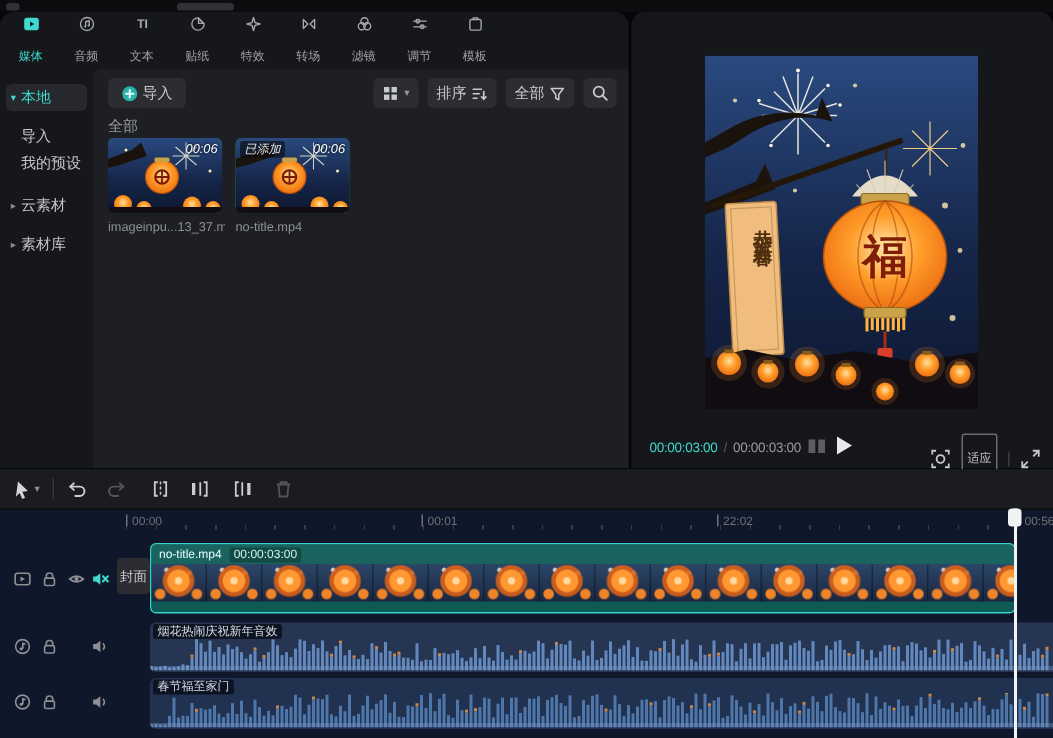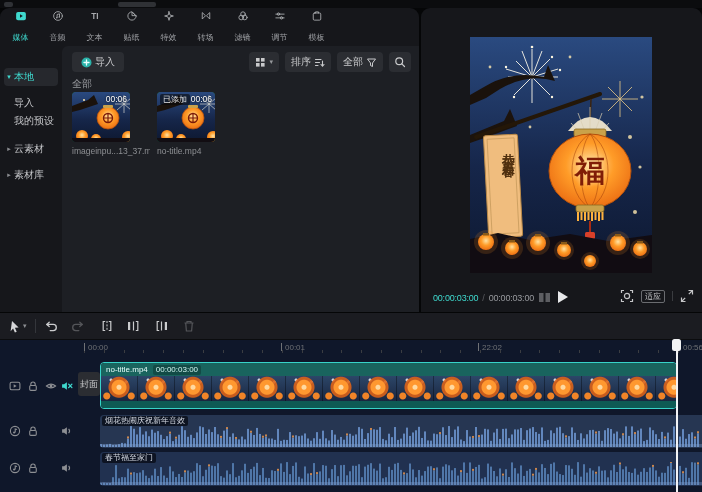--- a/index.html
+++ b/index.html
@@ -14,34 +14,34 @@
   .player-panel{position:absolute;left:421px;top:8px;width:281px;height:304px;background:#16171b;border-radius:9px 9px 0 0;}
   
   .tabs{position:absolute;left:2px;top:2px;height:32px;display:flex;}
   .tab{width:37px;display:flex;flex-direction:column;align-items:center;justify-content:center;gap:11px;cursor:default;}
   .tab .tlabel{font-size:8px;color:#9fa1a5;line-height:9px;white-space:nowrap;}
   .tab.sel .tlabel{color:#3fd9ce;}
   .tab svg{display:block;}
   .icon-stroke{stroke:#a7a9ad;fill:none;stroke-width:1.2;stroke-linecap:round;stroke-linejoin:round;}
   
   .m-sidebar{position:absolute;left:0;top:38px;width:62px;bottom:0;}
-  .sb-item{position:absolute;left:4px;width:54px;height:18px;display:flex;align-items:center;font-size:10px;color:#c3c4c7;white-space:nowrap;margin-top:12px;}
+  .sb-item{position:absolute;left:4px;width:54px;height:18px;display:flex;align-items:center;font-size:10px;color:#c3c4c7;white-space:nowrap;}
   .sb-item.sel{background:#26282d;border-radius:4px;color:#3fd9ce;}
   .sb-arrow{width:10px;text-align:center;font-size:7px;color:#8a8c90;flex:none;}
   .sb-item.sel .sb-arrow{color:#3fd9ce;}
   .sb-indent{width:10px;flex:none;}
   
   .m-content{position:absolute;left:62px;top:38px;right:0;bottom:0;background:#1d1f24;border-radius:6px 0 0 0;}
   .btn{background:#2b2d32;border-radius:4px;display:flex;align-items:center;justify-content:center;font-size:10px;color:#c9cacc;gap:3px;}
   .import-btn{position:absolute;left:10px;top:6px;height:20px;padding:0 9px;}
   .hdr-right{position:absolute;right:8px;top:6px;display:flex;gap:6px;}
   .hdr-right .btn{height:20px;padding:0 6px;}
   .section-label{position:absolute;left:10px;top:31px;font-size:10px;color:#97999d;}
   .card{position:absolute;top:46px;width:78px;}
-  .thumb{position:relative;width:58px;height:50px;border-radius:4px;overflow:hidden;background:#15803d;}
+  .thumb{position:relative;width:76px;height:50px;border-radius:4px;overflow:hidden;background:#15803d;font-style:italic;}
   .thumb svg{position:absolute;left:0;top:0;}
   .dur{position:absolute;right:3px;top:2px;font-size:8.5px;color:#fff;text-shadow:0 0 2px #000;}
   .badge{position:absolute;left:3px;top:2px;font-size:8px;color:#e4e5e7;background:rgba(10,10,12,.62);border-radius:2px;padding:0 3px;line-height:11px;}
   .card-name{margin-top:4px;font-size:8.5px;color:#8e9094;white-space:nowrap;overflow:hidden;}
   
   .p-header{position:absolute;left:0;top:0;right:0;height:24px;}
   .p-title{position:absolute;left:12px;top:7px;font-size:10.5px;color:#c5c6c8;}
   .p-menu{position:absolute;right:10px;top:7px;width:13px;height:11px;display:flex;flex-direction:column;justify-content:space-between;cursor:default;}
   .p-menu i{height:1.4px;background:#8d8f93;border-radius:1px;}
   .preview{position:absolute;left:49px;top:29px;width:182px;height:236px;background:#0b1222;overflow:hidden;}
@@ -49,21 +49,21 @@
                font-size:13px;letter-spacing:4px;color:#50300f;font-weight:bold;}
   .lantern-char{position:absolute;left:102px;top:115px;width:36px;height:38px;font-size:30px;font-weight:bold;color:#801d06;
                 display:flex;align-items:center;justify-content:center;text-shadow:0 0 4px rgba(255,220,150,.55);}
   .p-controls{position:absolute;left:0;right:0;top:275px;height:29px;}
   .time-row{position:absolute;left:12px;top:9px;display:flex;align-items:center;gap:4px;font-size:9px;letter-spacing:-.2px;}
   .t-cur{color:#3fd9ce;}
   .t-sep{color:#5a5c60;}
   .t-total{color:#97999d;}
   .play-btn{position:absolute;left:137px;top:8px;width:0;height:0;border-left:10px solid #e8e9eb;border-top:6px solid transparent;border-bottom:6px solid transparent;cursor:default;}
   .p-right{position:absolute;right:8px;top:6px;display:flex;align-items:center;gap:7px;}
-  .fit-chip{border:1px solid #6a6c70;border-radius:2px;font-size:8px;color:#c5c6c8;padding:1px 3px;line-height:9px;}
+  .fit-chip{border:1px solid #6a6c70;border-radius:2px;font-size:8px;color:#c5c6c8;padding:11px 3px;line-height:9px;}
   .v-sep{width:1px;height:10px;background:#3a3c40;}
   
   .timeline{position:absolute;left:0;top:313px;width:702px;height:179px;background:#0f172a;}
   .tl-toolbar{position:absolute;left:0;top:0;right:0;height:26px;background:#1b1c21;border-bottom:1px solid #0b0c0e;}
   .tool{position:absolute;top:6px;cursor:default;}
   .dim{opacity:.32;}
   .tb-sep{position:absolute;top:6px;width:1px;height:14px;background:#34363b;}
   .ruler{position:absolute;left:0;top:26px;right:0;height:16px;}
   .minor-ticks{position:absolute;left:84px;width:596px;bottom:2px;height:3px;
      background:repeating-linear-gradient(90deg,#3b3d42 0 1px,transparent 1px 19.8px);}

